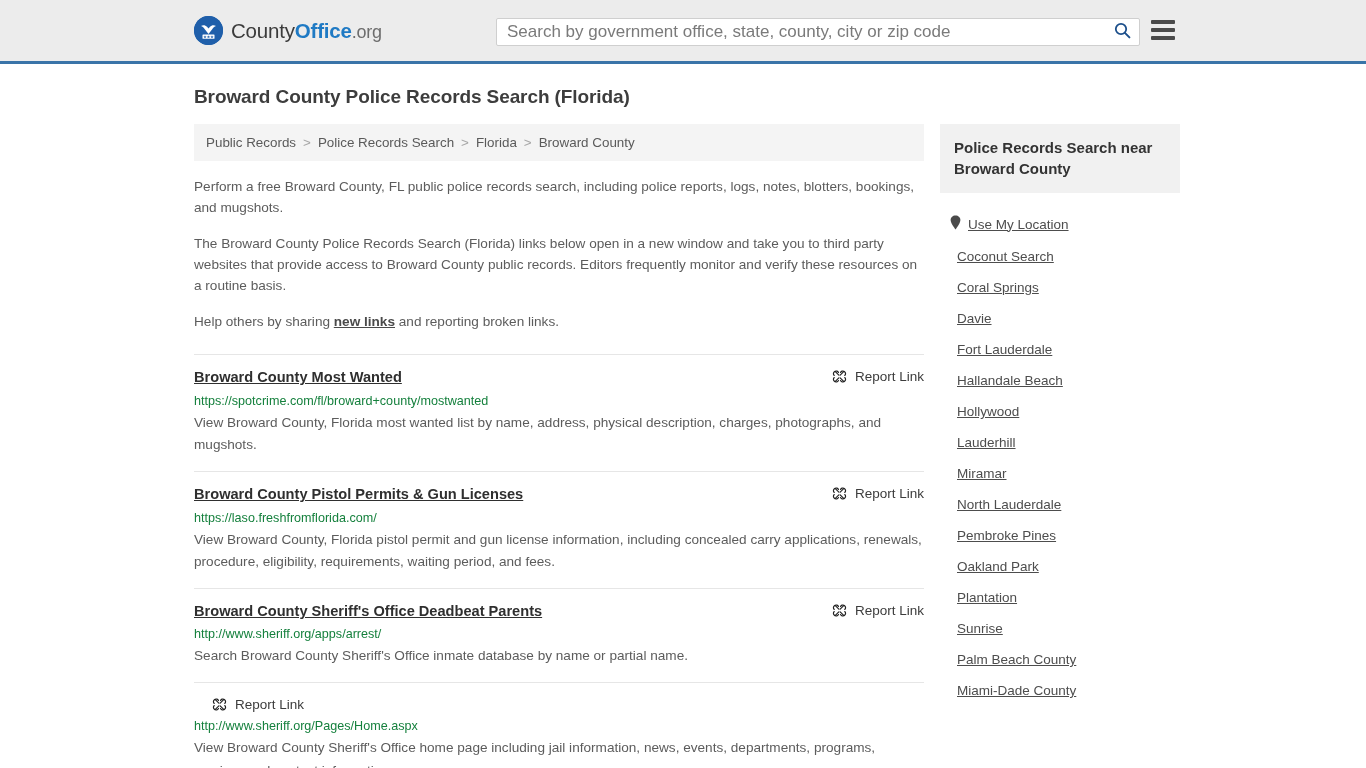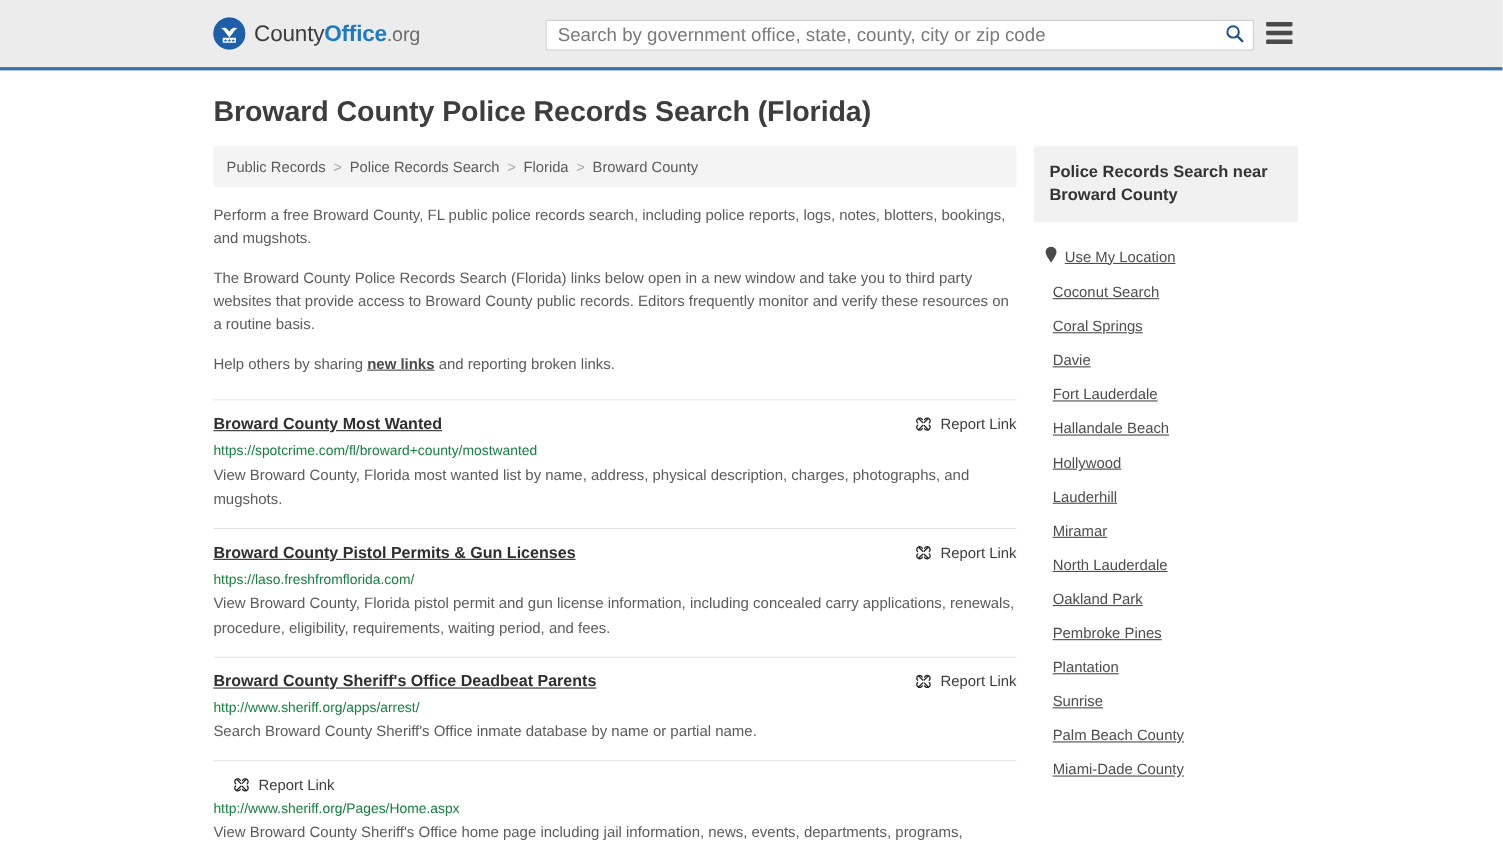--- a/index.html
+++ b/index.html
@@ -98,21 +98,21 @@
 
   
   .page {
     width: 1366px;
     padding-left: 194px;
     padding-right: 186px;
     padding-top: 22px;
     display: block;
   }
   .page-title {
-    font-size: 26px;
+    font-size: 19px;
     font-weight: bold;
     color: #3d3d3d;
     letter-spacing: -0.1px;
     margin-bottom: 16px;
   }
 
   .columns {
     display: flex;
     align-items: flex-start;
     gap: 16px;
@@ -415,25 +415,25 @@
           <div class="side-item">
             <span style="width: 0px;"></span>
             <a>Miramar</a>
           </div>
           <div class="side-item">
             <span style="width: 0px;"></span>
             <a>North Lauderdale</a>
           </div>
           <div class="side-item">
             <span style="width: 0px;"></span>
+            <a>Pembroke Pines</a>
+          </div>
+          <div class="side-item">
+            <span style="width: 0px;"></span>
             <a>Oakland Park</a>
-          </div>
-          <div class="side-item">
-            <span style="width: 0px;"></span>
-            <a>Pembroke Pines</a>
           </div>
           <div class="side-item">
             <span style="width: 0px;"></span>
             <a>Plantation</a>
           </div>
           <div class="side-item">
             <span style="width: 0px;"></span>
             <a>Sunrise</a>
           </div>
           <div class="side-item">

